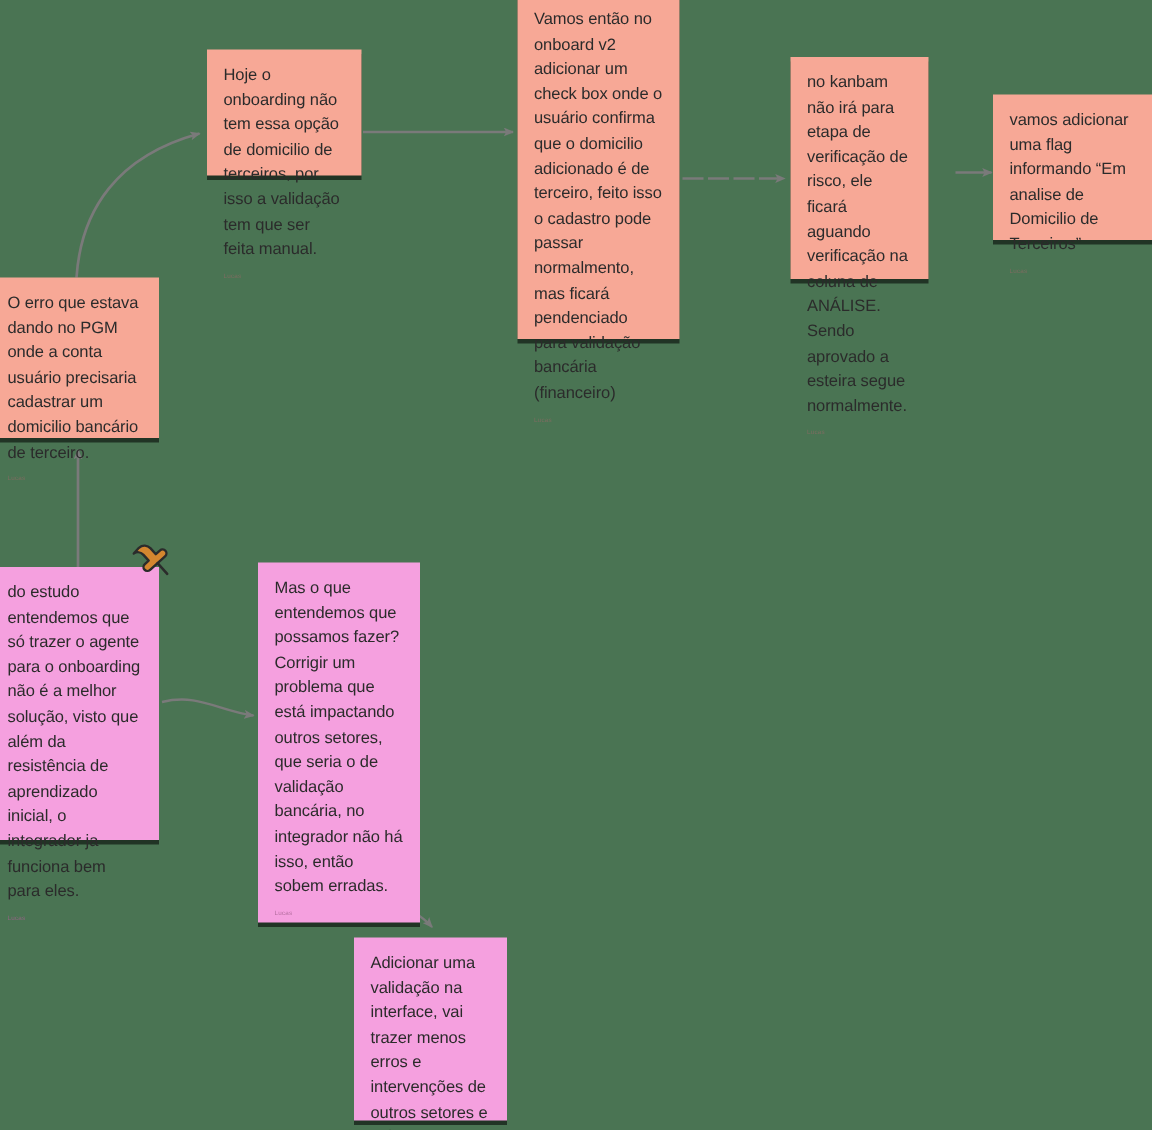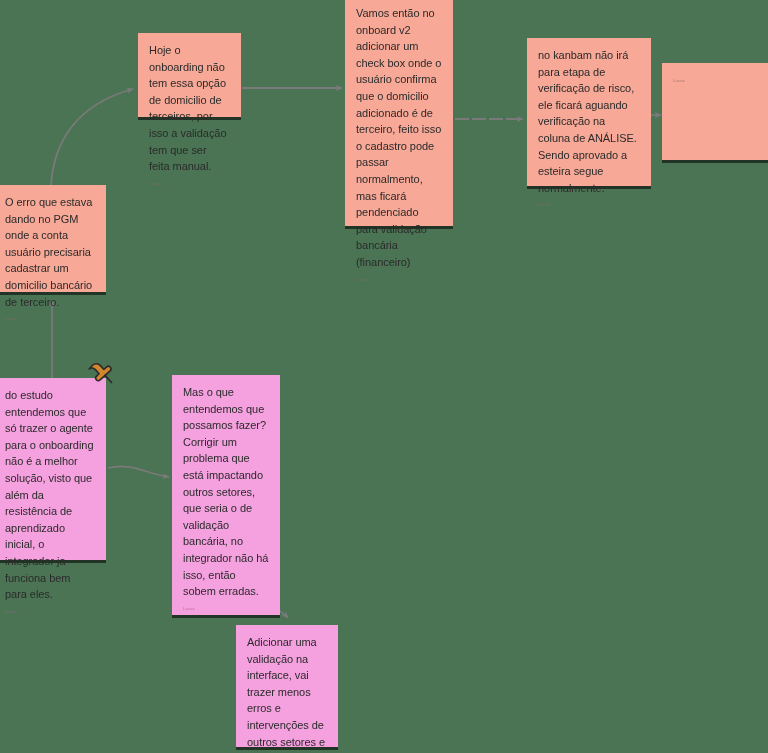--- a/index.html
+++ b/index.html
@@ -116,26 +116,27 @@
   <div class="note salmon" style="left:138px; top:33px; width:103px; height:84px; background:#f7a896;">
     <div class="note-text">Hoje o onboarding não tem essa opção de domicilio de terceiros, por isso a validação tem que ser feita manual.</div>
     <div class="note-author">Lucas</div>
   </div>
 
   <div class="note salmon" style="left:345px; top:-4px; width:108px; height:230px; background:#f7a896;">
     <div class="note-text">Vamos então no onboard v2 adicionar um check box onde o usuário confirma que o domicilio adicionado é de terceiro, feito isso o cadastro pode passar normalmento, mas ficará pendenciado para validação bancária (financeiro)</div>
     <div class="note-author">Lucas</div>
   </div>
 
-  <div class="note salmon" style="left:527px; top:38px; width:124px; height:148px; background:#f7a896;">
+  <div class="note salmon" style="left:527px; top:38px; width:92px; height:148px; background:#f7a896;">
     <div class="note-text">no kanbam não irá para etapa de verificação de risco, ele ficará aguando verificação na coluna de ANÁLISE. Sendo aprovado a esteira segue normalmente.</div>
     <div class="note-author">Lucas</div>
   </div>
 
   <div class="note salmon" style="left:662px; top:63px; width:112px; height:97px; background:#f7a896;">
+    <div class="note-text">vamos adicionar uma flag informando “Em analise de Domicilio de Terceiros”</div>
     <div class="note-author">Lucas</div>
   </div>
 
   <div class="note pink" style="left:-6px; top:378px; width:112px; height:182px; background:#f5a0df;">
     <div class="note-text">do estudo entendemos que só trazer o agente para o onboarding não é a melhor solução, visto que além da resistência de aprendizado inicial, o integrador ja funciona bem para eles.</div>
     <div class="note-author">Lucas</div>
   </div>
 
   <div class="note pink" style="left:172px; top:375px; width:108px; height:240px; background:#f5a0df;">
     <div class="note-text">Mas o que entendemos que possamos fazer? Corrigir um problema que está impactando outros setores, que seria o de validação bancária, no integrador não há isso, então sobem erradas.</div>

